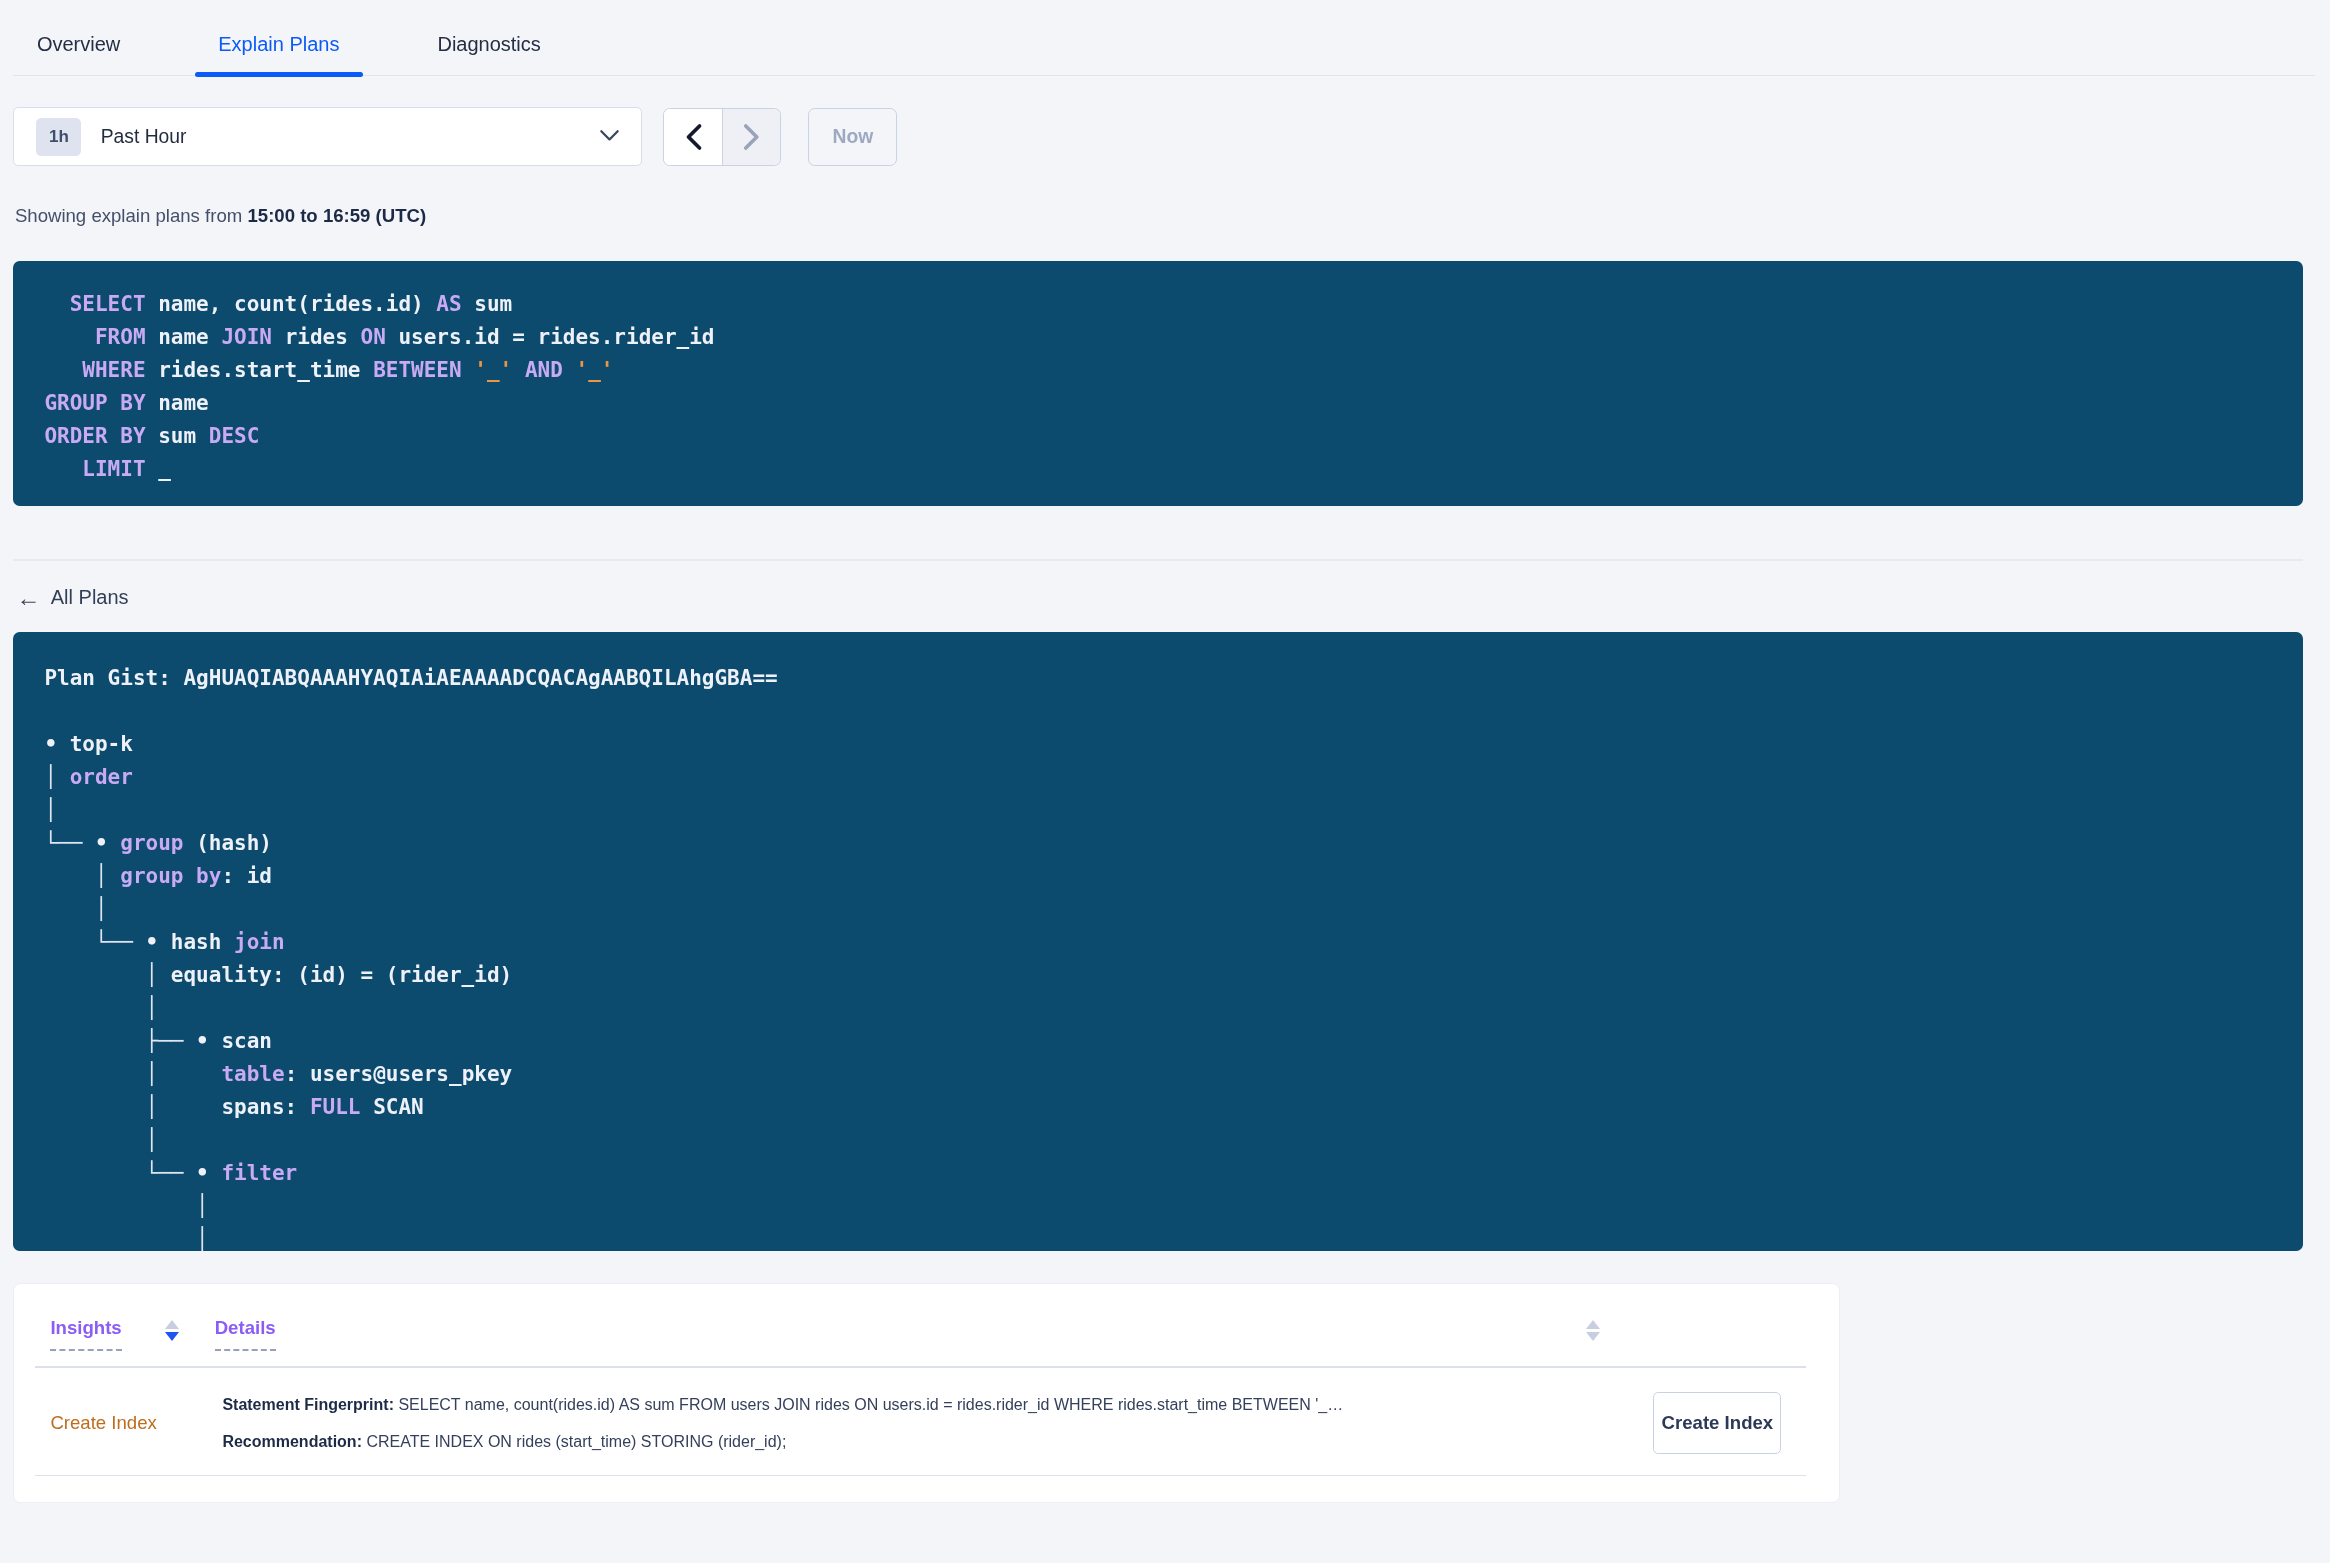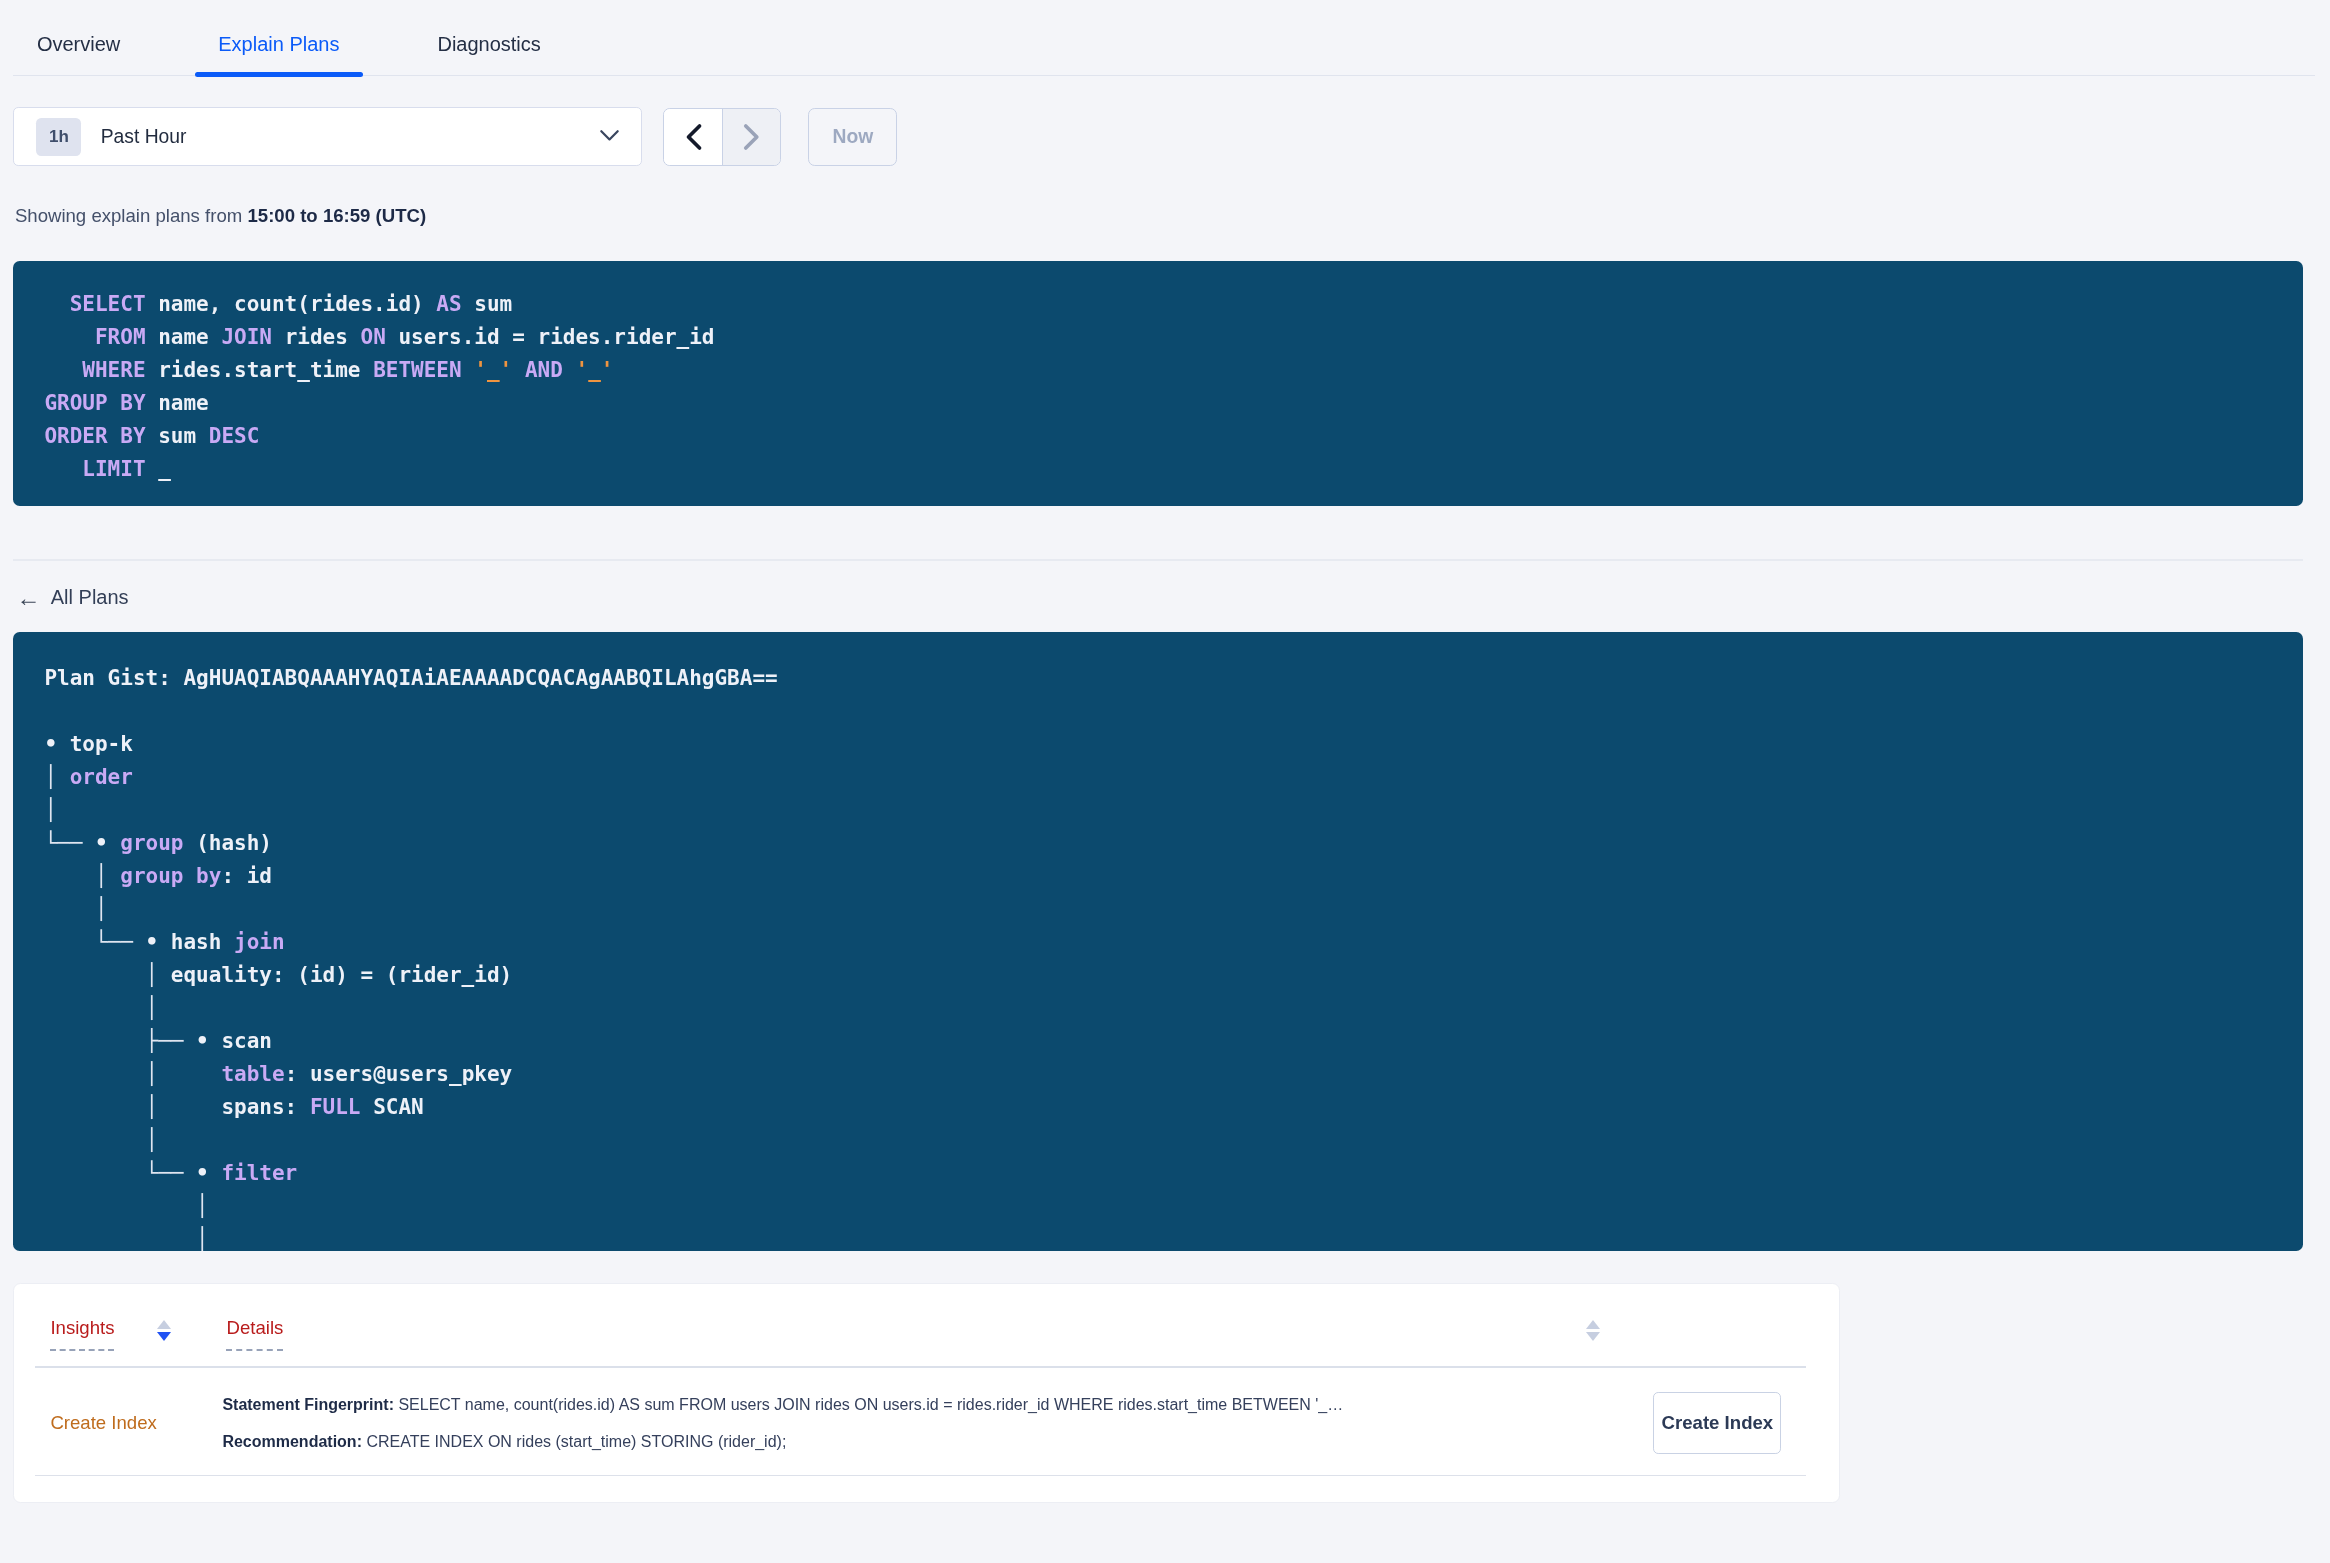--- a/index.html
+++ b/index.html
@@ -58,29 +58,29 @@
   
   .all-plans { margin-top:25px; display:inline-flex; align-items:center; gap:10.4px;
           cursor:pointer; padding-left:3px; }
   .all-plans .arrow { font-size:24px; color:#3a4557; line-height:1; }
   .all-plans .label { font-size:20px; color:#333f57; }
 
   
   .insights-card { margin-top:32px; width:1827px; height:220px; background:#ffffff;
           border-radius:7.4px; border:0.7px solid #eceef4; }
   .tbl-header { display:flex; align-items:flex-start; padding:33px 0 0 36px; }
-  .col-label { font-size:18.6px; font-weight:400; color:#b91c1c; padding-bottom:10.4px;
+  .col-label { font-size:18.6px; font-weight:700; color:#8b5cf6; padding-bottom:10.4px;
           border-bottom:2.2px dashed #97a2b8; }
   .sort-icon { display:inline-flex; flex-direction:column; gap:3.7px; margin-left:43px;
           margin-top:3px; cursor:pointer; }
   .tri { width:0; height:0; border-left:7.4px solid transparent; border-right:7.4px solid transparent; }
   .tri-up { border-bottom:9.7px solid #c6cee0; }
   .tri-down { border-top:9.7px solid #c6cee0; }
   .tri-down.active { border-top-color:#2152f3; }
-  .details-col { margin-left:55px; }
+  .details-col { margin-left:36px; }
   .sort-right { margin-left:auto; margin-right:239px; }
   .tbl-divider { margin:15px 33px 0 21px; height:1.5px; background:#dbe0ea; }
   .tbl-row { display:flex; align-items:center; padding:18px 36px 0 36px; }
   .insight-link { width:172px; font-size:18.6px; color:#bf6c1d; cursor:pointer; flex-shrink:0; }
   .detail-lines { flex:1; min-width:0; }
   .detail-line { font-size:16px; color:#35405c; line-height:37px; white-space:nowrap;
           overflow:hidden; max-width:1396px; }
   .detail-line b { color:#1e2b47; font-weight:700; }
   .row-action-btn { margin-left:auto; margin-right:22px; width:128px; height:62px; flex-shrink:0;
           background:#ffffff; border:0.7px solid #c9d2e4; border-radius:5.2px;

